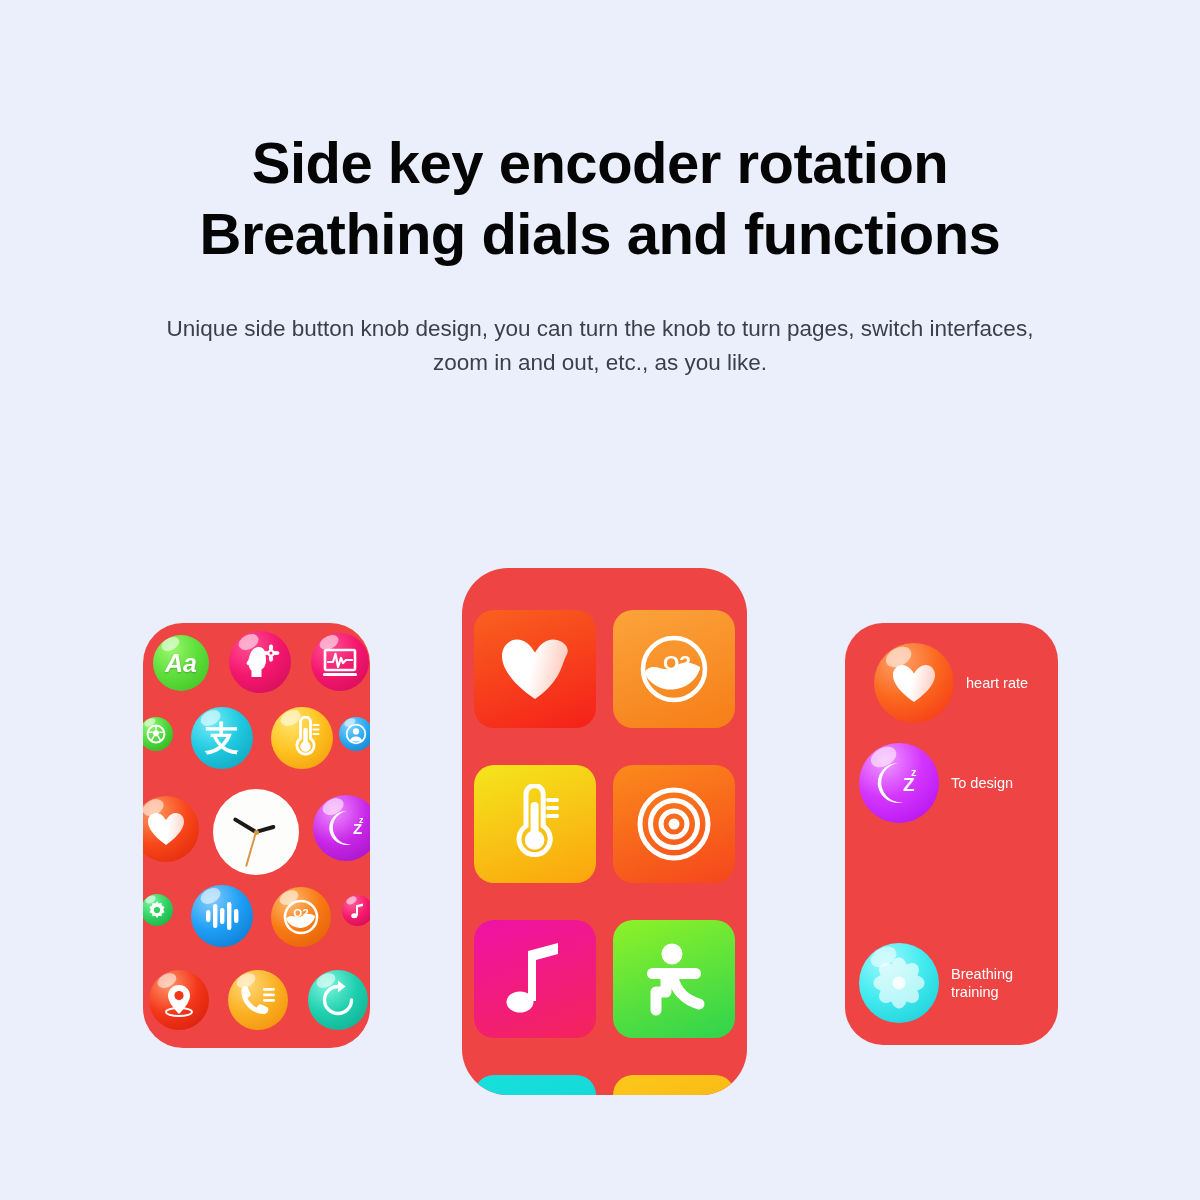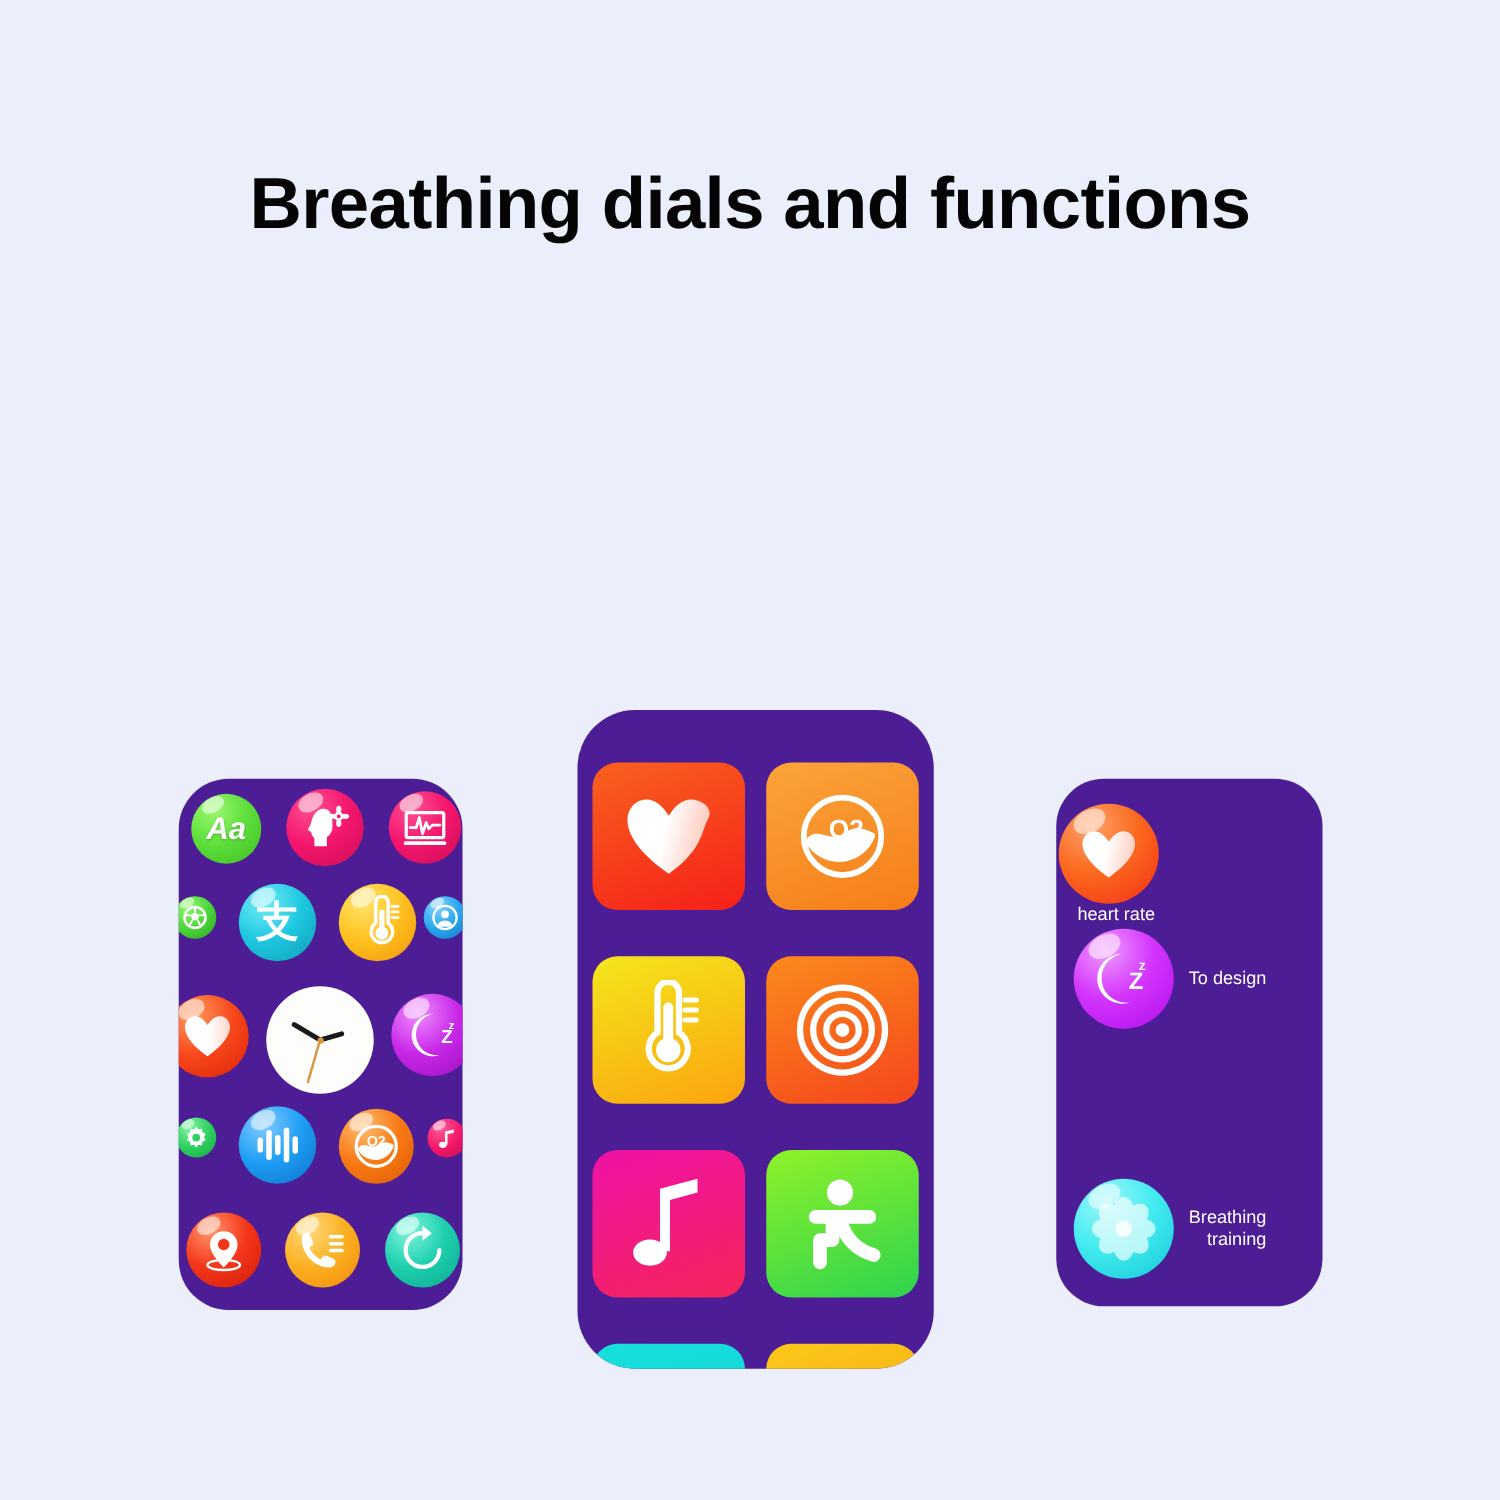--- a/index.html
+++ b/index.html
@@ -37,23 +37,22 @@
     font-size: 22.5px;
     color: #3a3f4a;
     line-height: 1.55;
     font-weight: 400;
   }
   .hero-sub .sline { display: block; }
 
   
   .watch {
     position: absolute;
-    background: #4c1d95;
+    background: #ef4444;
     overflow: hidden;
-    text-align: right;
   }
 
   .watch-left {
     left: 143px;
     top: 623px;
     width: 227px;
     height: 425px;
     border-radius: 40px;
   }
   .watch-mid {
@@ -157,22 +156,27 @@
     font-weight: bold;
     font-family: "Liberation Sans", sans-serif;
     line-height: 1;
   }
 </style>
 </head>
 <body>
 
 <div class="hero-header">
   <h1 class="hero-title">
+    <span class="line">Side key encoder rotation</span>
     <span class="line">Breathing dials and functions</span>
   </h1>
+  <p class="hero-sub">
+    <span class="sline">Unique side button knob design, you can turn the knob to turn pages, switch interfaces,</span>
+    <span class="sline">zoom in and out, etc., as you like.</span>
+  </p>
 </div>
 
 <div class="watch watch-left">
 
   <div class="bub" style="left:10px; top:12px; width:56px; height:56px; background:radial-gradient(circle at 32% 24%, #9cf76e 0%, #5fe03c 45%, #3dbe22 100%);">
     <span class="glyph">
       <span class="txt-glyph" style="font-size:25px; font-style:italic; text-shadow:0 1px 2px rgba(0,0,0,.25);">Aa</span>
     </span>
   </div>
 
@@ -414,21 +418,21 @@
       </svg>
     </span>
   </div>
 
   <div class="tile" style="left:12px; top:507px; width:122px; height:118px; background:linear-gradient(160deg,#17e0dc 0%,#11cfd4 100%);"></div>
   <div class="tile" style="left:151px; top:507px; width:122px; height:118px; background:linear-gradient(160deg,#fbc81a 0%,#f9a511 100%);"></div>
 </div>
 
 <div class="watch watch-right">
 
-  <div class="list-row" style="left:2px; top:20px;flex-direction:column;">
+  <div class="list-row" style="left:29px; top:20px;">
     <span class="bub" style="position:relative; width:80px; height:80px; background:radial-gradient(circle at 32% 22%, #ffa36c 0%, #fb6a1f 45%, #f42e14 100%);">
       <span class="glyph">
         <svg width="48" height="44" viewBox="0 0 48 44">
           <defs>
             <linearGradient id="hrtR1" x1="0" y1="0" x2="1" y2="0.15">
               <stop offset="0%" stop-color="#ffffff"></stop>
                 <stop offset="50%" stop-color="#ffffff"></stop>
               <stop offset="100%" stop-color="#ffd2c6"></stop>
             </linearGradient>
           </defs>

